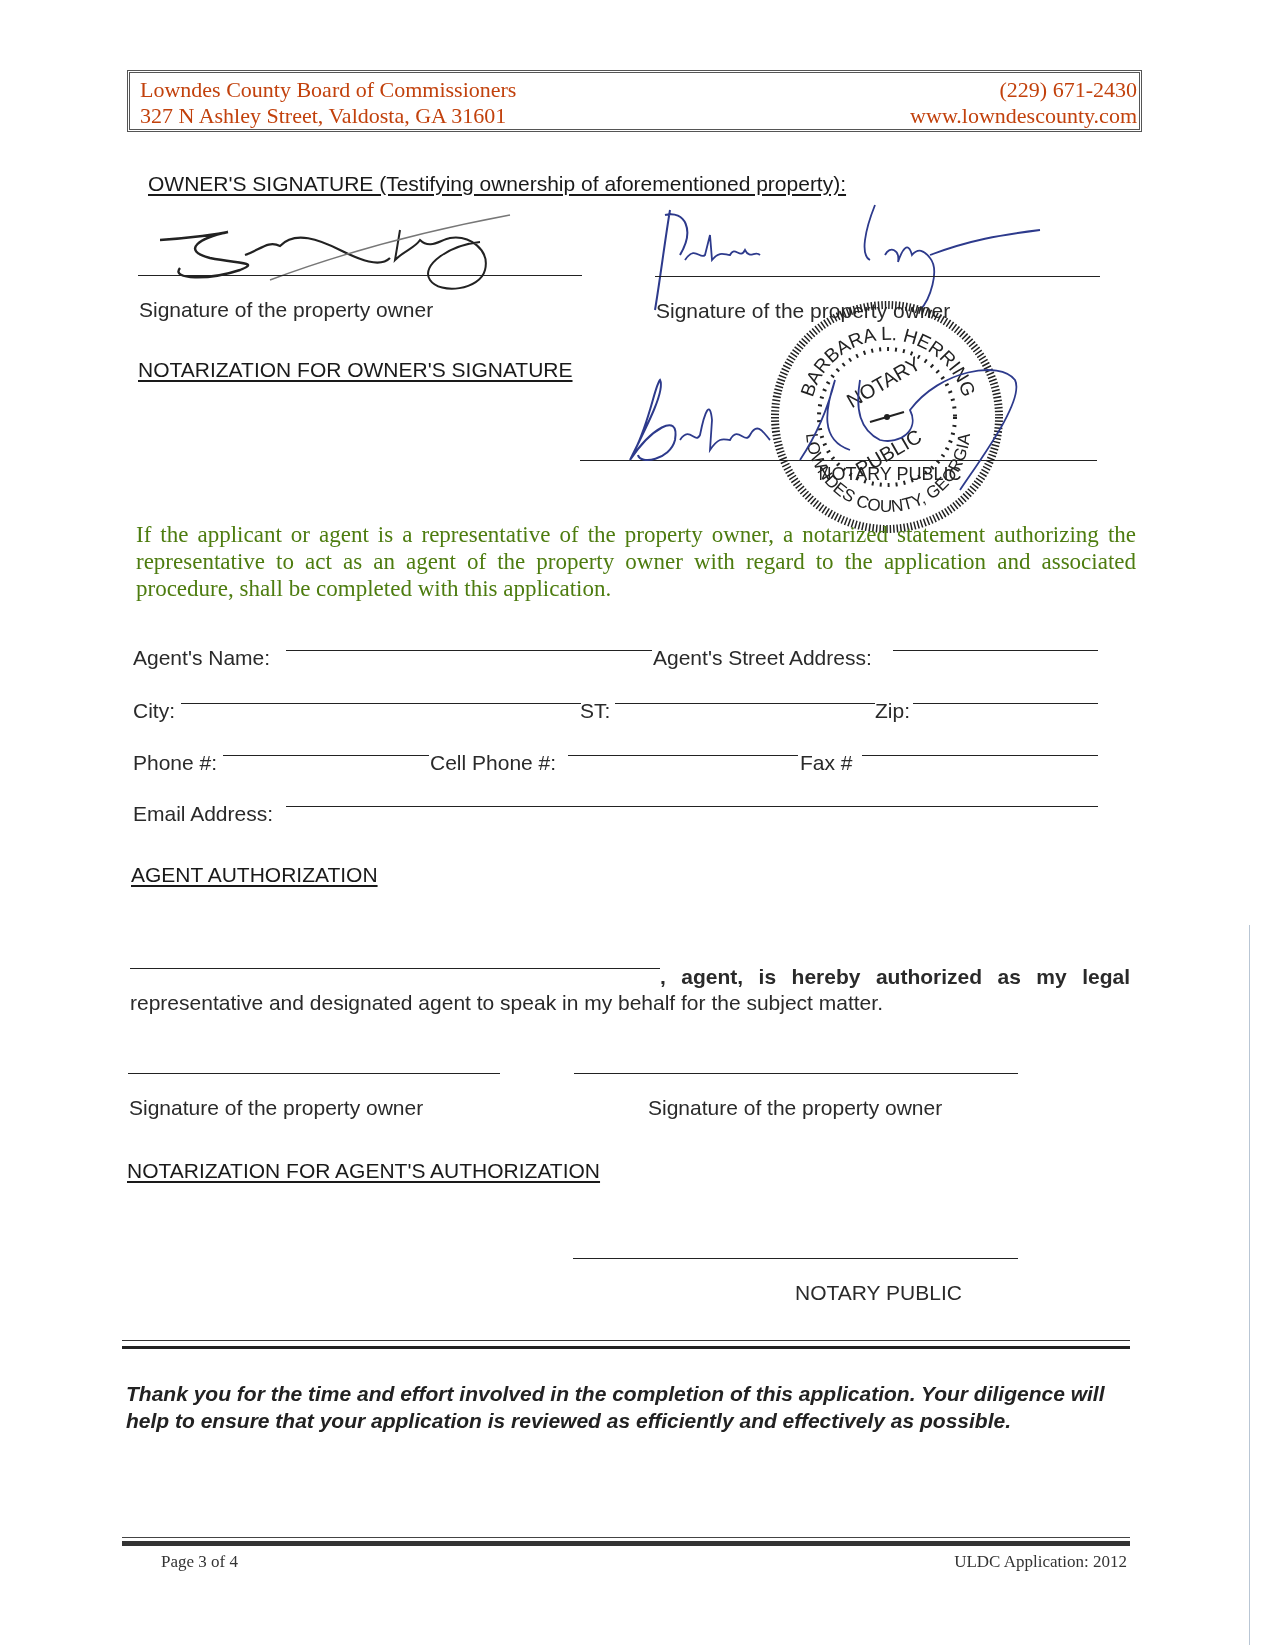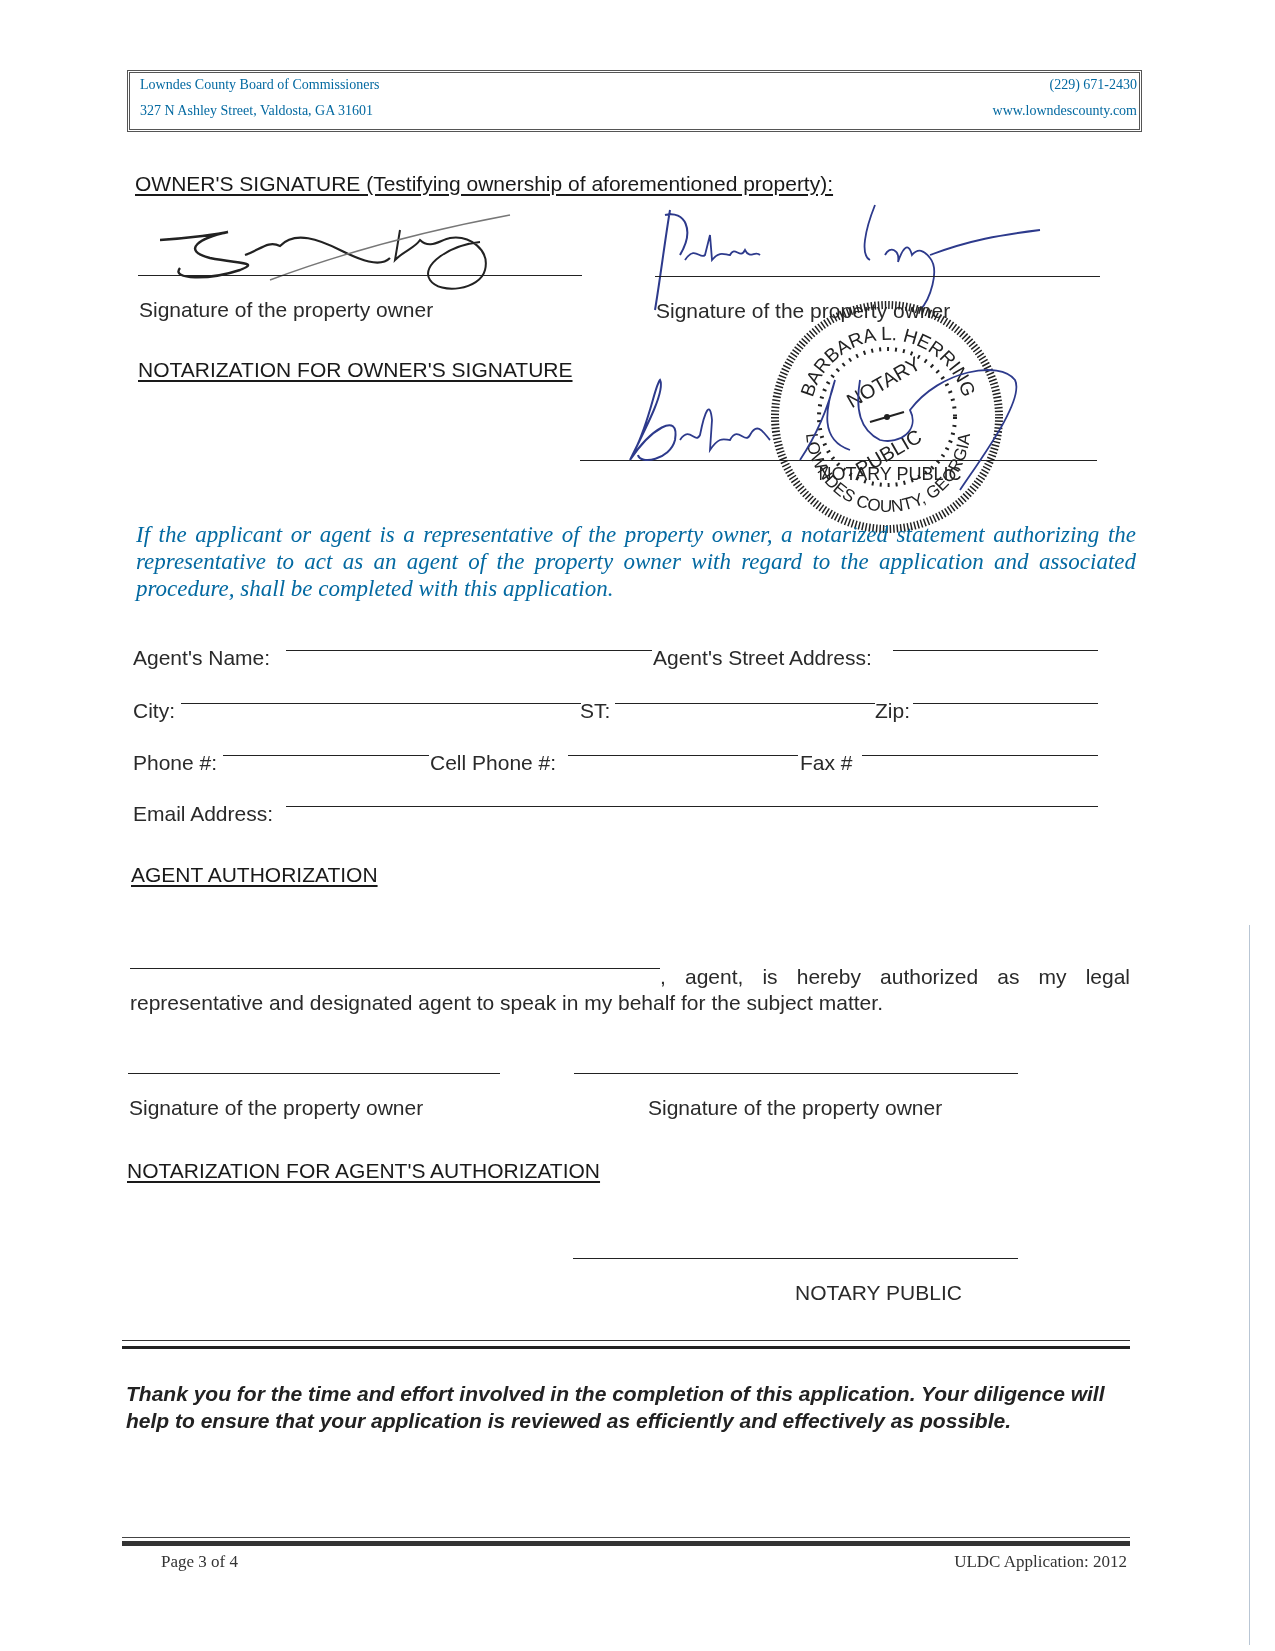--- a/index.html
+++ b/index.html
@@ -1,39 +1,39 @@
 <!DOCTYPE html>
 <html><head>
 <meta charset="utf-8">
 <style>
   html, body { margin:0; padding:0; }
   body { width:1275px; height:1651px; background:#ffffff; position:relative; overflow:hidden; color:#1a1a1a; }
   .abs { position:absolute; }
   .serif { font-family:"Liberation Serif","DejaVu Serif",serif; }
   .sans { font-family:"Liberation Sans","DejaVu Sans",sans-serif; }
   .hdrbox { left:127px; top:70px; width:1015px; height:62px; border:3px double #555; box-sizing:border-box; }
-  .hdr-line { font-size:14px; color:#0369a1; white-space:nowrap; }
+  .hdr-line { font-size:22px; color:#c2410c; white-space:nowrap; }
   .heading { font-size:21px; text-decoration:underline; text-underline-offset:3px; color:#1a1a1a; white-space:nowrap; }
   .label { font-size:21px; color:#2a2a2a; white-space:nowrap;margin-top:19px; }
   .rule { height:0; border-top:1.5px solid #222; }
-  .italic-serif { font-style:italic; font-size:23px; line-height:27px; color:#0369a1; text-align:justify; }
+  .italic-serif { font-size:23px; line-height:27px; color:#4d7c0f; text-align:justify; }
   .thanks { font-style:italic; font-size:21px; line-height:27px; color:#222; font-weight:bold; }
   .footer-txt { font-size:17px; color:#333; white-space:nowrap; }
   .dbl { left:122px; width:1008px; }
 </style>
 </head>
 <body>
 
 <div class="abs hdrbox"></div>
 <div class="abs serif hdr-line" style="left:140px;top:77px;">Lowndes County Board of Commissioners</div>
 <div class="abs serif hdr-line" style="left:140px;top:103px;">327 N Ashley Street, Valdosta, GA  31601</div>
 <div class="abs serif hdr-line" style="right:138px;top:77px;text-align:left;">(229) 671-2430</div>
 <div class="abs serif hdr-line" style="right:138px;top:103px;text-align:left;">www.lowndescounty.com</div>
 
-<div class="abs sans heading" style="left:135px;top:172px;">OWNER'S SIGNATURE (Testifying ownership of aforementioned property):</div>
+<div class="abs sans heading" style="left:148px;top:172px;">OWNER'S SIGNATURE (Testifying ownership of aforementioned property):</div>
 
 <svg class="abs" style="left:150px;top:210px;" width="400" height="90" viewBox="0 0 400 90">
   <path d="M10 30 C40 28 70 24 78 22 C50 28 30 40 60 48 C90 54 110 52 90 60 C60 70 20 70 30 58" fill="none" stroke="#222" stroke-width="2.4"></path>
   <path d="M95 45 C110 40 118 30 130 36 C145 20 170 30 190 40 C210 50 230 58 240 48" fill="none" stroke="#222" stroke-width="2.2"></path>
   <path d="M250 20 L245 50 C255 40 265 38 270 30 C280 40 290 30 300 28 C320 25 340 40 335 60 C330 80 290 85 280 70 C270 55 300 35 330 32" fill="none" stroke="#222" stroke-width="2"></path>
   <path d="M120 70 C200 40 280 20 360 5" fill="none" stroke="#777" stroke-width="1.4"></path>
 </svg>
 <div class="abs rule" style="left:138px;top:275px;width:444px;"></div>
 <div class="abs sans label" style="left:139px;top:279px;">Signature of the property owner</div>
 
@@ -93,21 +93,21 @@
 <div class="abs sans label" style="left:430px;top:732px;">Cell Phone #:</div>
 <div class="abs rule" style="left:568px;top:755px;width:230px;"></div>
 <div class="abs sans label" style="left:800px;top:732px;">Fax #</div>
 <div class="abs rule" style="left:862px;top:755px;width:236px;"></div>
 
 <div class="abs sans label" style="left:133px;top:783px;">Email Address:</div>
 <div class="abs rule" style="left:286px;top:806px;width:812px;"></div>
 
 <div class="abs sans heading" style="left:131px;top:863px;">AGENT AUTHORIZATION</div>
 <div class="abs rule" style="left:130px;top:968px;width:530px;"></div>
-<div class="abs sans label" style="left:660px;top:946px;width:470px;text-align-last:justify;text-align:justify;word-spacing:7px;">, agent, is hereby authorized as my legal</div>
+<div class="abs sans label" style="left:660px;top:946px;width:470px;text-align-last:justify;text-align:justify;word-spacing:7px;font-weight:bold;">, agent, is hereby authorized as my legal</div>
 <div class="abs sans label" style="left:130px;top:972px;">representative and designated agent to speak in my behalf for the subject matter.</div>
 
 <div class="abs rule" style="left:128px;top:1073px;width:372px;"></div>
 <div class="abs sans label" style="left:129px;top:1077px;">Signature of the property owner</div>
 <div class="abs rule" style="left:574px;top:1073px;width:444px;"></div>
 <div class="abs sans label" style="left:648px;top:1077px;">Signature of the property owner</div>
 
 <div class="abs sans heading" style="left:127px;top:1159px;">NOTARIZATION FOR AGENT'S AUTHORIZATION</div>
 <div class="abs rule" style="left:573px;top:1258px;width:445px;"></div>
 <div class="abs sans label" style="left:795px;top:1262px;">NOTARY PUBLIC</div>

